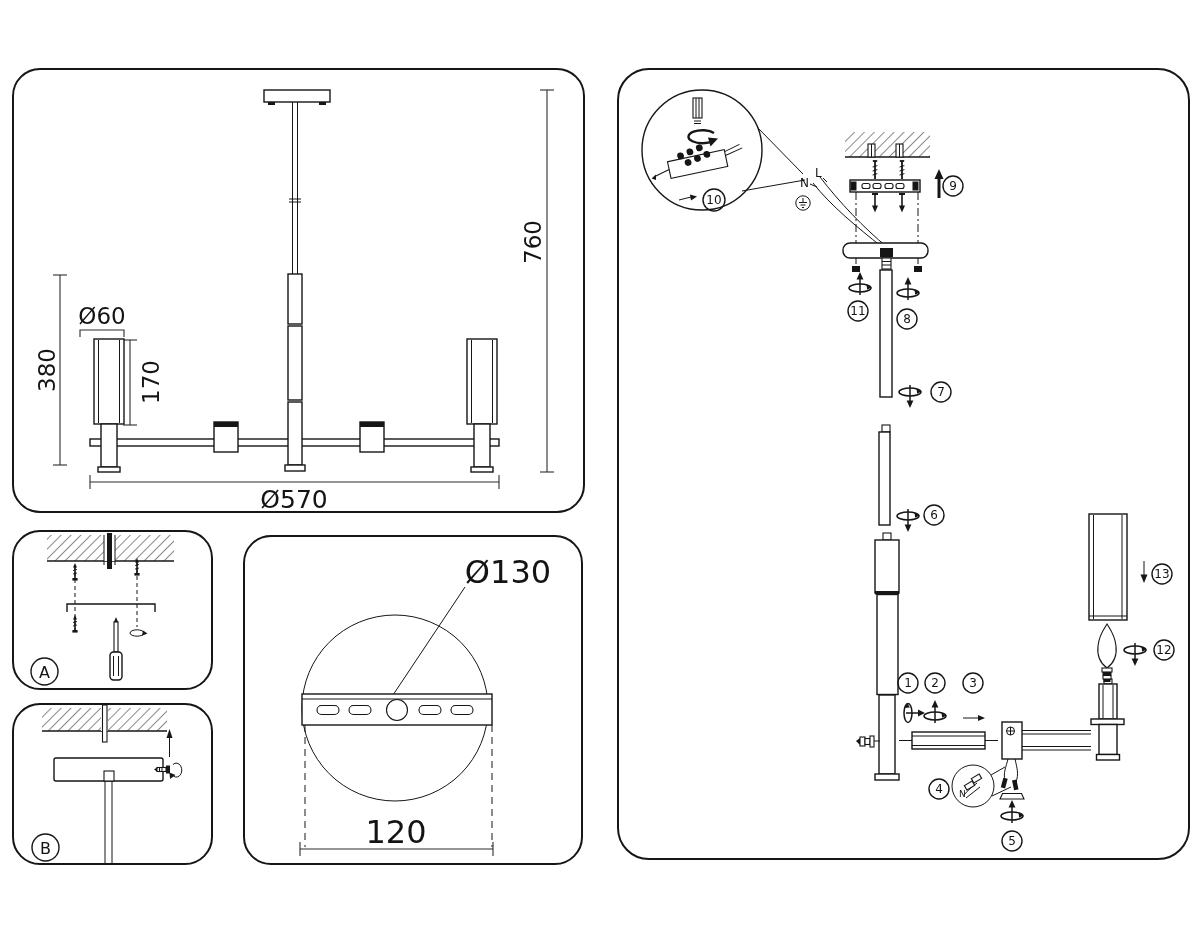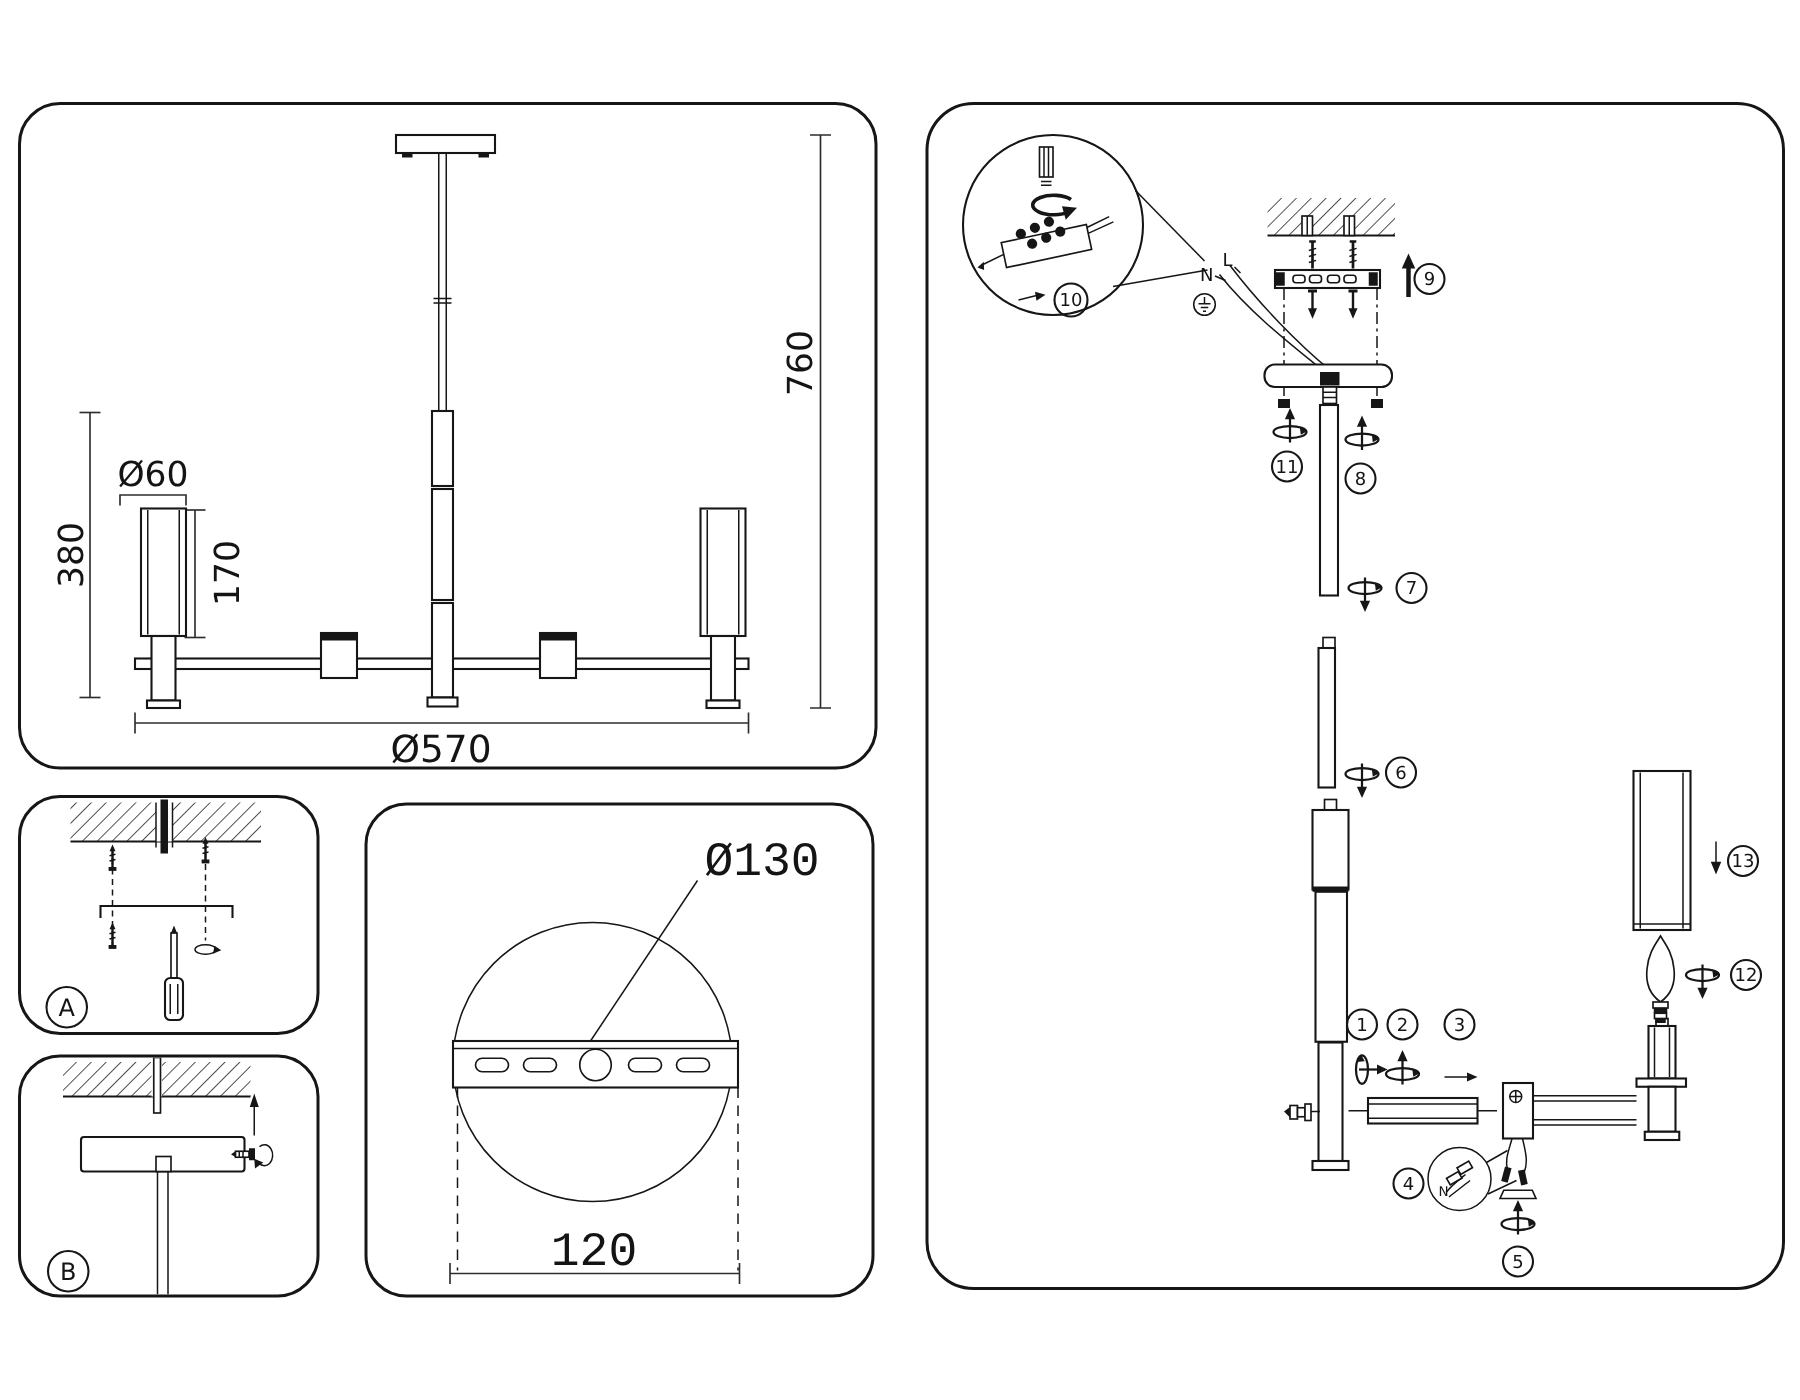--- a/index.html
+++ b/index.html
@@ -3,21 +3,21 @@
 <meta charset="utf-8">
 <style>
   html,body{margin:0;padding:0;background:#fff;}
   body{width:1200px;height:933px;position:relative;overflow:hidden;
        font-family:"DejaVu Sans","Liberation Sans",sans-serif;}
   .panel{position:absolute;border:2px solid #161616;border-radius:28px;
          box-sizing:border-box;background:#fff;}
   #panel-dim{left:12px;top:68px;width:573px;height:445px;}
   #panel-a{left:12px;top:530px;width:201px;height:160px;}
   #panel-b{left:12px;top:703px;width:201px;height:162px;}
-  #panel-detail{left:243px;top:535px;width:340px;height:330px;font-family:Liberation Mono, monospace;}
+  #panel-detail{left:243px;top:535px;width:340px;height:330px;}
   #panel-assembly{left:617px;top:68px;width:573px;height:792px;border-radius:32px;}
   svg{display:block;width:100%;height:100%;}
   .ln{stroke:#161616;stroke-width:1.4;fill:none;}
   .lt{stroke:#161616;stroke-width:1;fill:none;}
   .lw{stroke:#161616;stroke-width:1.4;fill:#fff;}
   .lw2{stroke:#161616;stroke-width:1.1;fill:#fff;}
   .dk{fill:#161616;stroke:none;}
   .dim{stroke:#2d2d2d;stroke-width:1.1;fill:none;}
   text{fill:#141414;}
   .dtxt{font-size:23px;}

